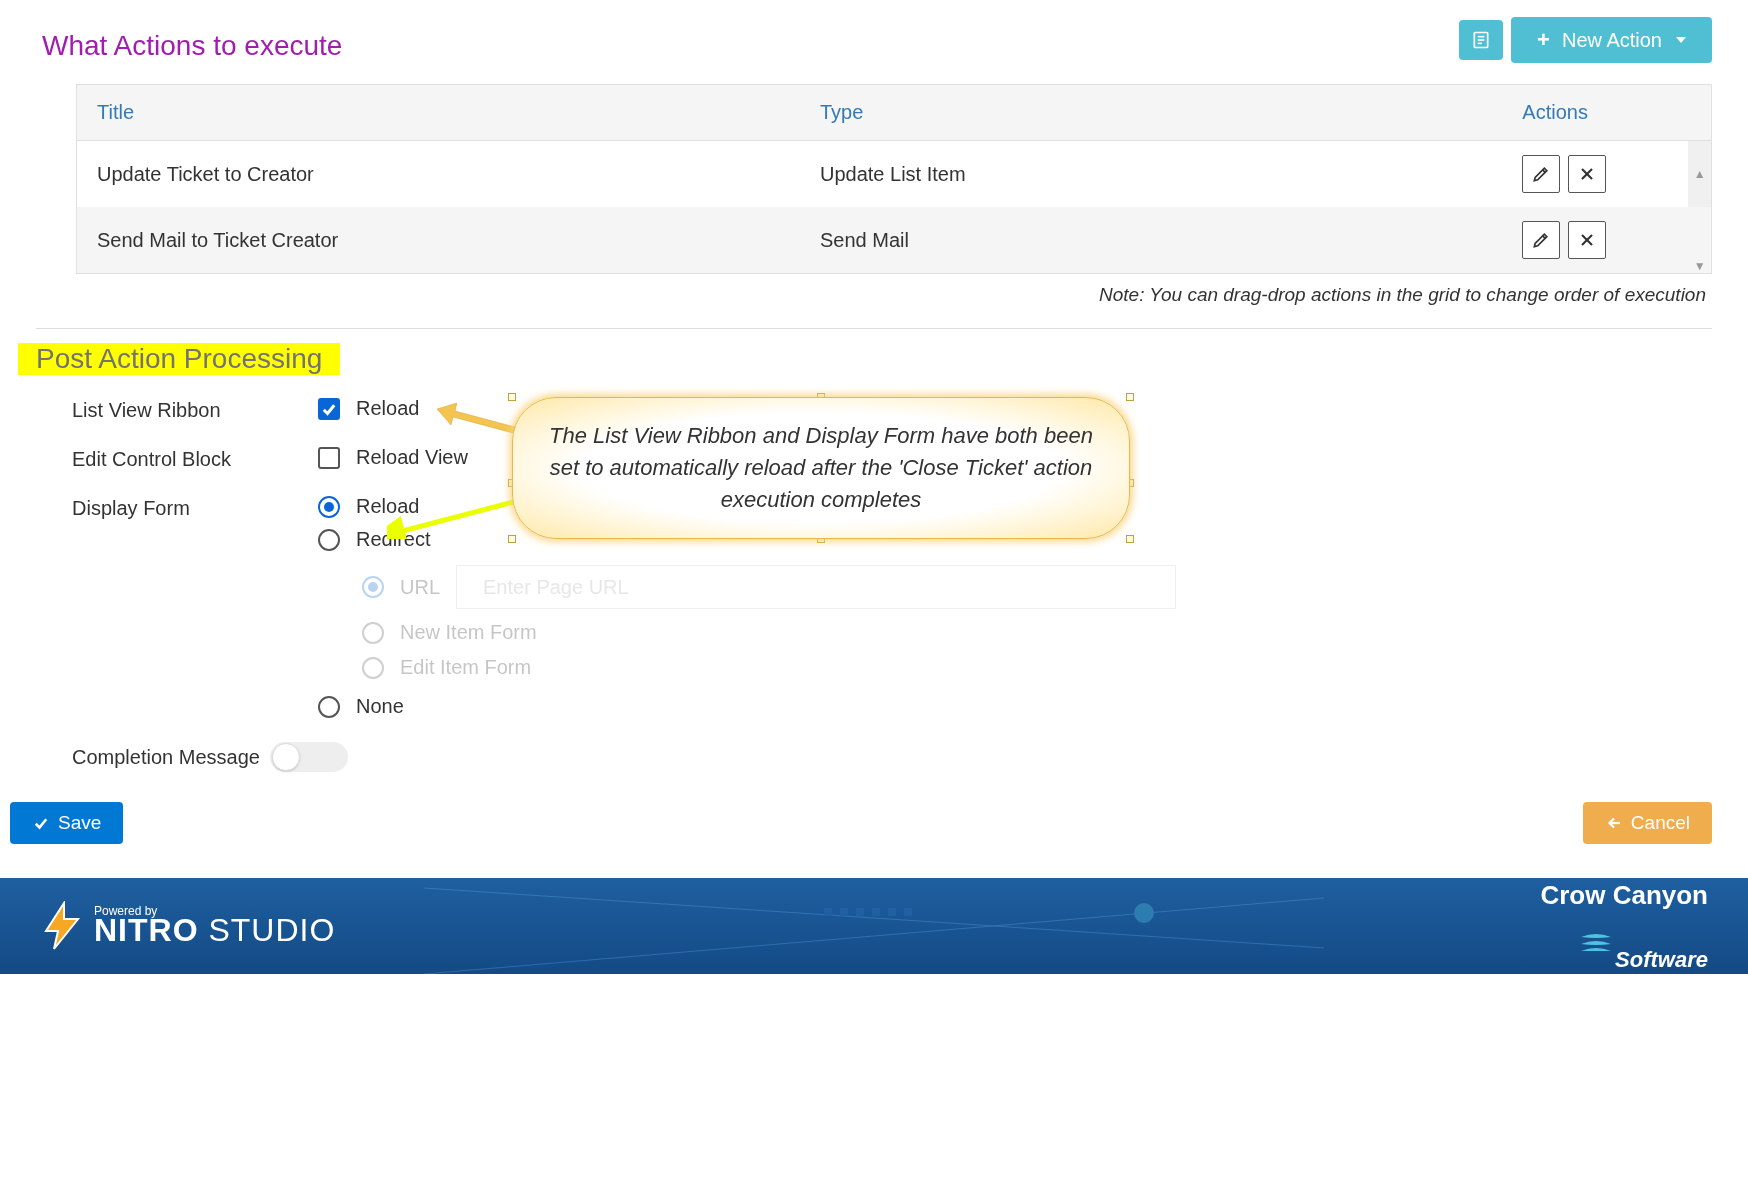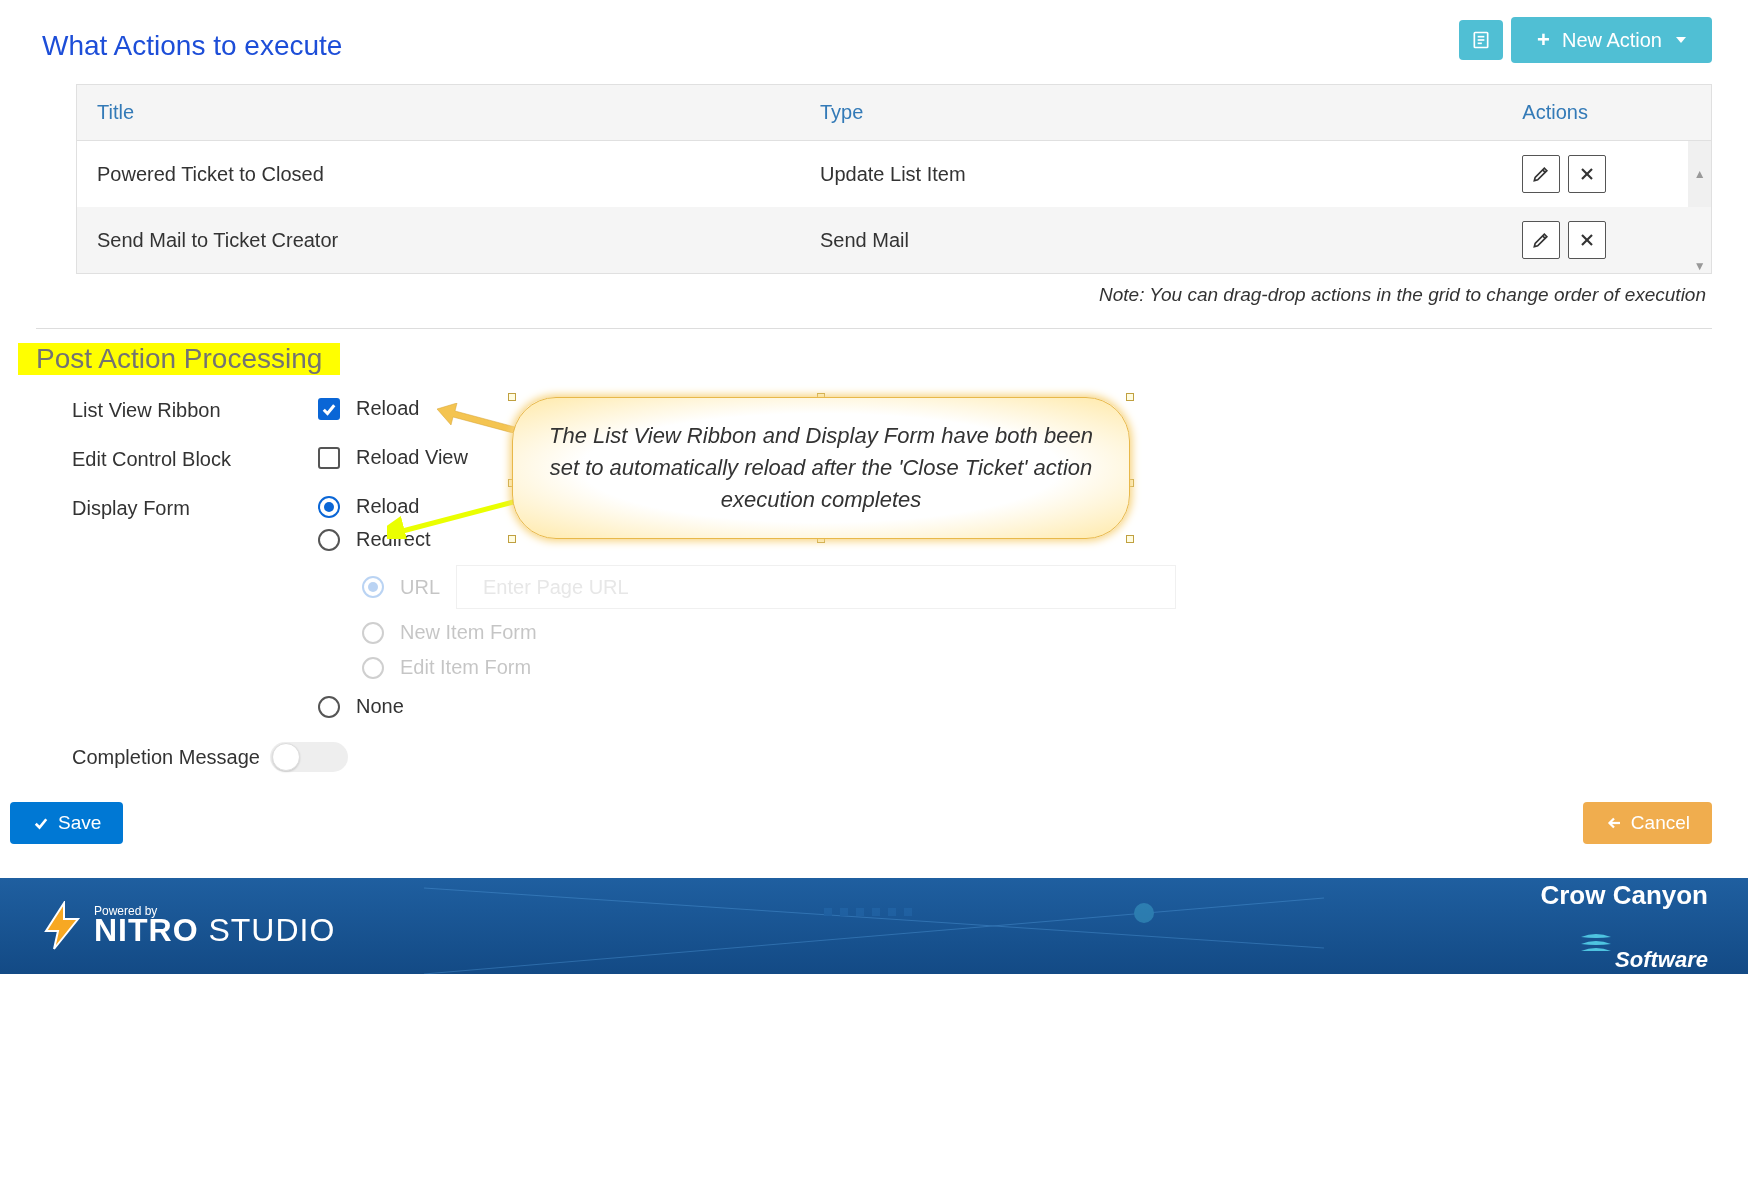--- a/index.html
+++ b/index.html
@@ -1,18 +1,18 @@
 <!DOCTYPE html>
 <html><head>
 <meta charset="utf-8">
 <style>
   * { box-sizing: border-box; margin: 0; padding: 0; }
   body { font-family: Arial, Helvetica, sans-serif; font-size: 18px; color: #333; background: #fff; width: 1748px; }
   .content-wrap { padding: 0 36px 0 36px; }
-  .section-title-blue { color: #1d4ed8; font-size: 28px; font-weight: 400; padding: 30px 0 18px 6px; }
+  .section-title-blue { color: #a21caf; font-size: 28px; font-weight: 400; padding: 30px 0 18px 6px; }
   .header-row { display: flex; justify-content: space-between; align-items: center; }
   .header-buttons { display: flex; gap: 8px; align-items: center; }
   .btn { display: inline-flex; align-items: center; gap: 8px; border-radius: 4px; border: none; cursor: pointer; font-size: 19px; padding: 10px 22px; color: #fff; }
   .btn-teal { background: #50bfd4; }
   .btn-icon-only { padding: 10px 12px; }
   .btn-primary-blue { background: #0078d4; }
   .btn-warning { background: #f0ad4e; }
   .new-action-btn { font-size: 20px; padding: 10px 26px; }
   .caret-down { display: inline-block; width: 0; height: 0; border-left: 5px solid transparent; border-right: 5px solid transparent; border-top: 6px solid #fff; margin-left: 6px; }
   .plus { font-size: 22px; font-weight: bold; margin-right: 4px; }
@@ -98,21 +98,21 @@
       <thead>
         <tr>
           <th class="col-title">Title</th>
           <th class="col-type">Type</th>
           <th class="col-actions">Actions</th>
           <th class="col-scroll"></th>
         </tr>
       </thead>
       <tbody>
         <tr>
-          <td>Powered Ticket to Closed</td>
+          <td>Update Ticket to Creator</td>
           <td>Update List Item</td>
           <td>
             <div class="row-actions">
               <div class="icon-btn">
                 <svg class="svg-icon" viewBox="0 0 24 24" fill="none" stroke="#333" stroke-width="2">
                     <path d="M4 20 L8 19 L19 8 L16 5 L5 16 Z"></path>
                     <line x1="14" y1="7" x2="17" y2="10"></line>
                   </svg>
               </div>
               <div class="icon-btn">

